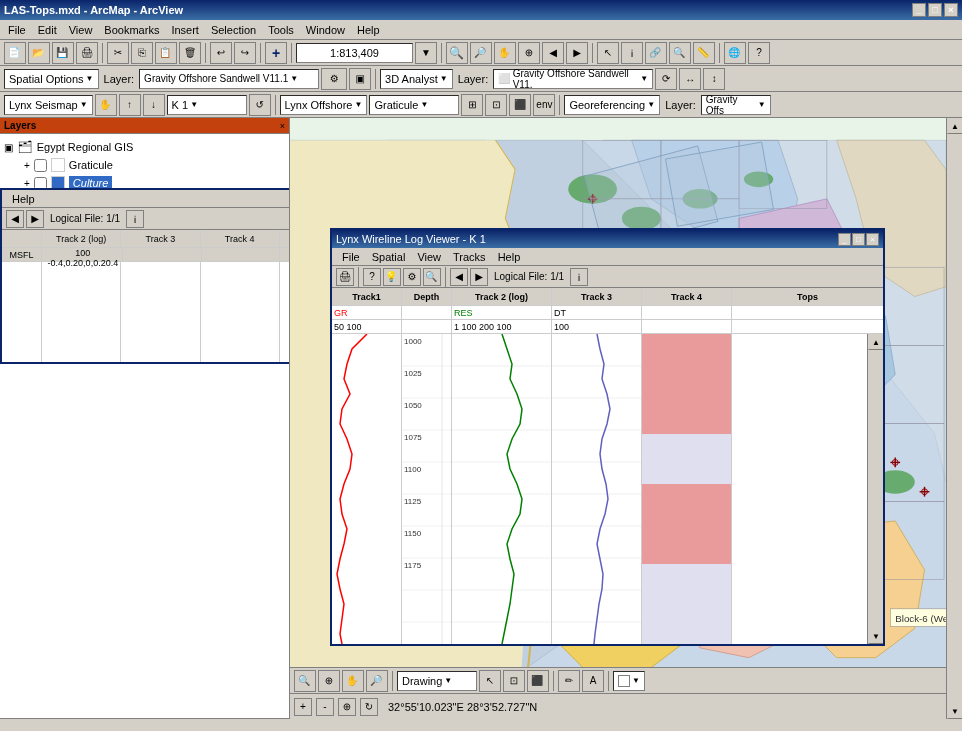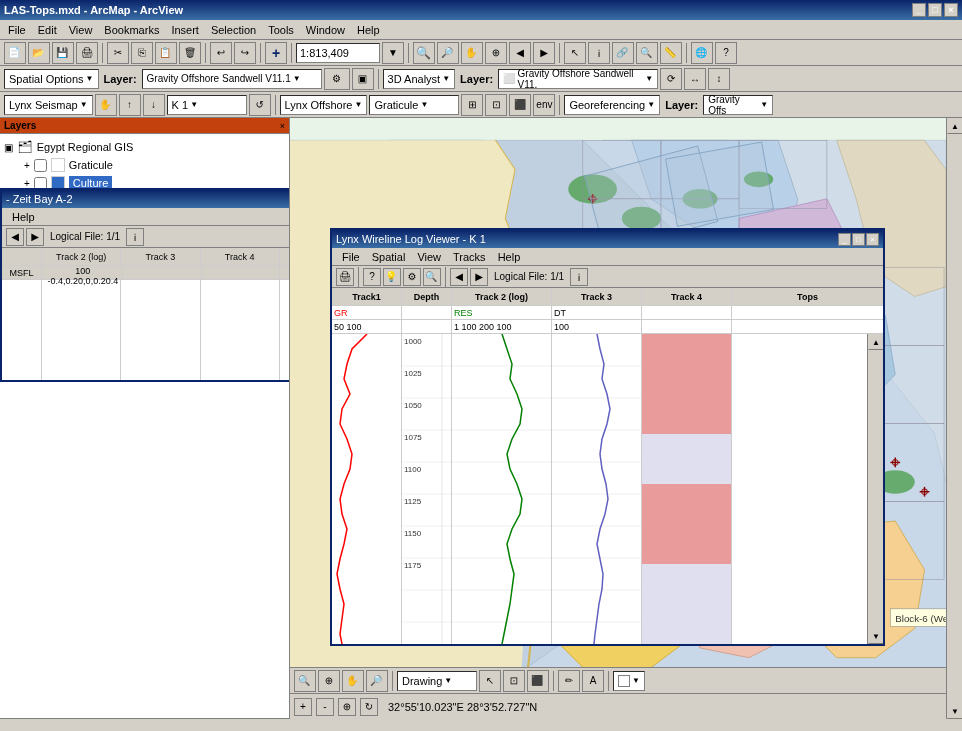--- a/index.html
+++ b/index.html
@@ -61,21 +61,21 @@
       cursor: pointer;
     }
     .toolbar-sep { width: 1px; height: 20px; background: #808080; margin: 0 2px; }
     .toolbar-input {
       height: 20px;
       border: 1px inset #808080;
       background: white;
       font-size: 11px;
       padding: 0 3px;
     }
-    .toolbar-label { font-size: 11px; margin: 0 3px; font-weight: bold; }
+    .toolbar-label { font-size: 11px; margin: 0 3px; }
 
     
     .toolbar2 {
       background: #d4d0c8;
       height: 26px;
       display: flex;
       align-items: center;
       border-bottom: 1px solid #808080;
       padding: 2px 4px;
       gap: 2px;
@@ -298,21 +298,21 @@
   <div class="toolbar-btn">✂</div>
   <div class="toolbar-btn">⎘</div>
   <div class="toolbar-btn">📋</div>
   <div class="toolbar-btn">🗑</div>
   <div class="toolbar-sep"></div>
   <div class="toolbar-btn">↩</div>
   <div class="toolbar-btn">↪</div>
   <div class="toolbar-sep"></div>
   <div class="toolbar-btn" style="font-size:14px; font-weight:bold; color:#0a246a;">+</div>
   <div class="toolbar-sep"></div>
-  <input class="toolbar-input" style="width: 84px;" value="1:813,409">
+  <input class="toolbar-input" style="width: 117px; text-align: center;" value="1:813,409">
   <div class="toolbar-btn">▼</div>
   <div class="toolbar-sep"></div>
   <div class="toolbar-btn" style="font-size:12px;">🔍</div>
   <div class="toolbar-btn">🔎</div>
   <div class="toolbar-btn">✋</div>
   <div class="toolbar-btn">⊕</div>
   <div class="toolbar-btn">◀</div>
   <div class="toolbar-btn">▶</div>
   <div class="toolbar-sep"></div>
   <div class="toolbar-btn">↖</div>
@@ -408,30 +408,26 @@
         <div class="toc-item">
           <span class="toc-expand">+</span>
           <input type="checkbox" style="">
           <span style="width:14px; height:14px; border:1px solid #ccc; display:inline-block; background:white;"></span>
           <span class="toc-label">Graticule</span>
         </div>
         <div class="toc-item">
           <span class="toc-expand">+</span>
           <input type="checkbox" style="">
           <span style="width:14px; height:14px; border:1px solid #ccc; display:inline-block; background:#316ac5;"></span>
-          <span class="toc-label highlight-toc" style="padding: 1px 4px;">Culture</span>
+          <span class="toc-label highlight-toc" style="padding: 1px 4px; font-style: italic;">Culture</span>
         </div>
       </div>
     </div>
 
     <div class="zeit-bay-window" style="position:absolute; top:70px; left:0; width:360px; z-index:10;">
-      <div class="sub-title-bar">
-        <span>- Zeit Bay A-2</span>
-
-      </div>
       <div class="sub-menu-bar">
         <span class="sub-menu-item">Help</span>
       </div>
 
       <div class="sub-toolbar">
         <div class="toolbar-btn" style="width:18px; height:18px;">◀</div>
         <div class="toolbar-btn" style="width:18px; height:18px;">▶</div>
         <span style="font-size:10px; margin:0 4px;">Logical File: 1/1</span>
         <div class="toolbar-btn" style="width:18px; height:18px;">ℹ</div>
       </div>

